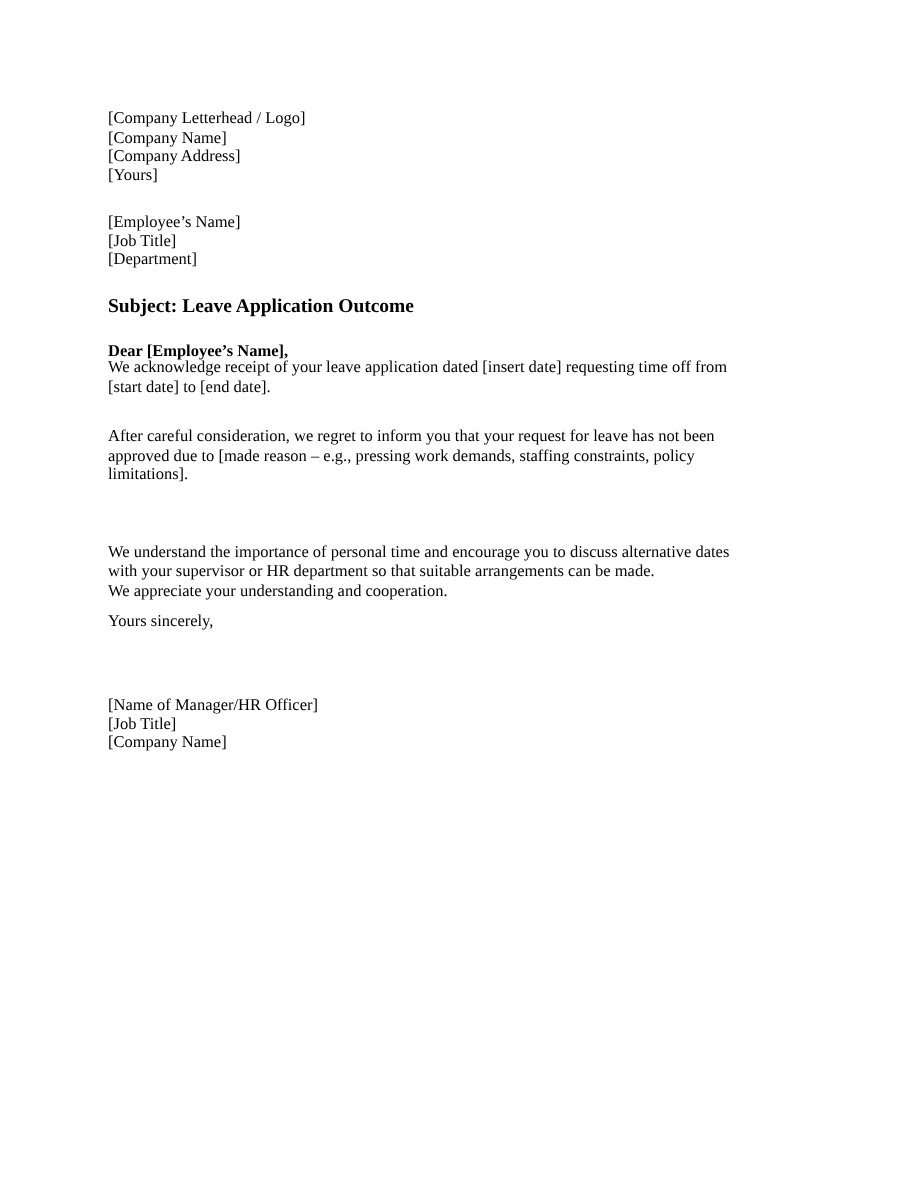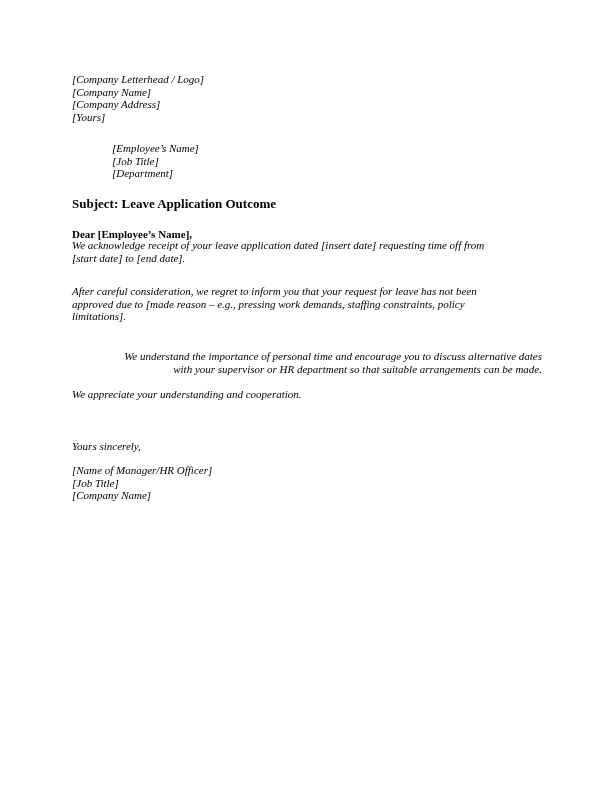--- a/index.html
+++ b/index.html
@@ -24,21 +24,20 @@
       width: 470px;
     }
     .block {
       position: absolute;
       left: 0;
       width: 470px;
     }
     .line {
       display: block;
       white-space: nowrap;
-      font-style: italic;
     }
     .subject {
       font-weight: bold;
       font-size: 13px;
     }
     p {
       margin: 0;
     }
   </style>
 </head>
@@ -46,51 +45,51 @@
 
 <div class="page">
 
   <div class="block" style="top:73px;">
     <span class="line">[Company Letterhead / Logo]</span>
     <span class="line">[Company Name]</span>
     <span class="line">[Company Address]</span>
     <span class="line">[Yours]</span>
   </div>
 
-  <div class="block" style="top:142px;margin-left:40px;">
+  <div class="block" style="top:142px;">
     <span class="line">[Employee’s Name]</span>
     <span class="line">[Job Title]</span>
     <span class="line">[Department]</span>
   </div>
 
   <div class="block subject" style="top:198px;">Subject: Leave Application Outcome</div>
 
   <div class="block" style="top:228px;font-weight:bold;">Dear [Employee’s Name],</div>
 
   <p class="block" style="top:239px;">
     <span class="line">We acknowledge receipt of your leave application dated [insert date] requesting time off from</span>
     <span class="line">[start date] to [end date].</span>
   </p>
 
   <p class="block" style="top:285px;">
     <span class="line">After careful consideration, we regret to inform you that your request for leave has not been</span>
     <span class="line">approved due to [made reason – e.g., pressing work demands, staffing constraints, policy</span>
     <span class="line">limitations].</span>
   </p>
 
-  <p class="block" style="top:350px;text-align:right;">
+  <p class="block" style="top:362px;">
     <span class="line">We understand the importance of personal time and encourage you to discuss alternative dates</span>
     <span class="line">with your supervisor or HR department so that suitable arrangements can be made.</span>
   </p>
 
   <p class="block" style="top:388px;">
     <span class="line">We appreciate your understanding and cooperation.</span>
   </p>
 
-  <div class="block" style="top:440px;font-style:italic;">Yours sincerely,</div>
+  <div class="block" style="top:408px;">Yours sincerely,</div>
 
   <div class="block" style="top:464px;">
     <span class="line">[Name of Manager/HR Officer]</span>
     <span class="line">[Job Title]</span>
     <span class="line">[Company Name]</span>
   </div>
 
 </div>
 
 </body></html>

